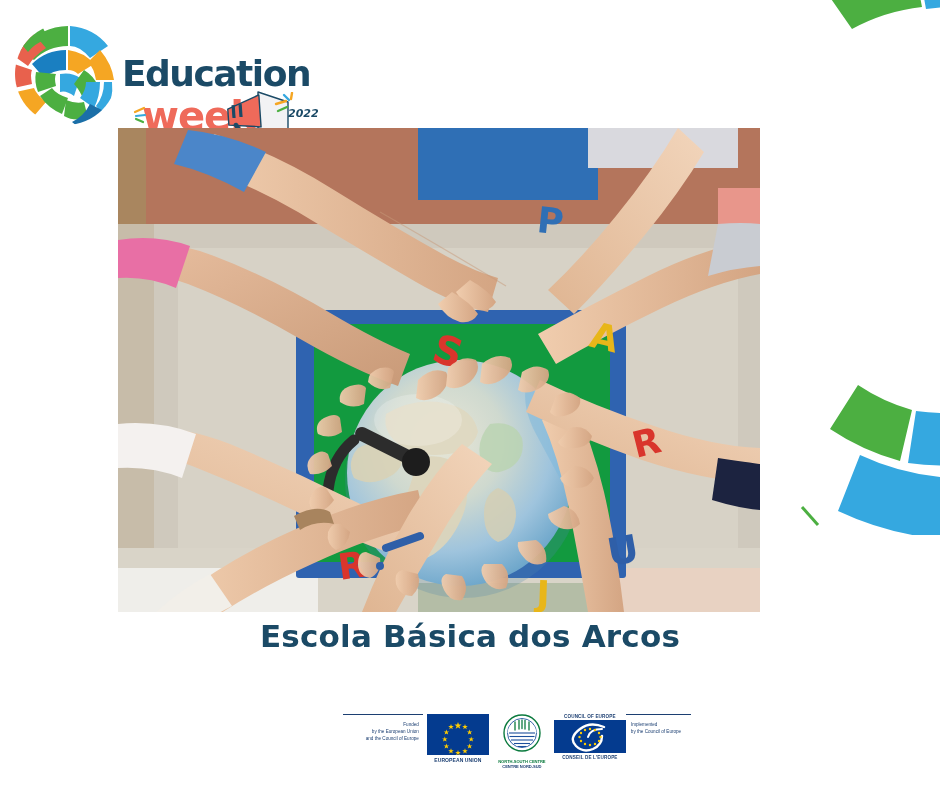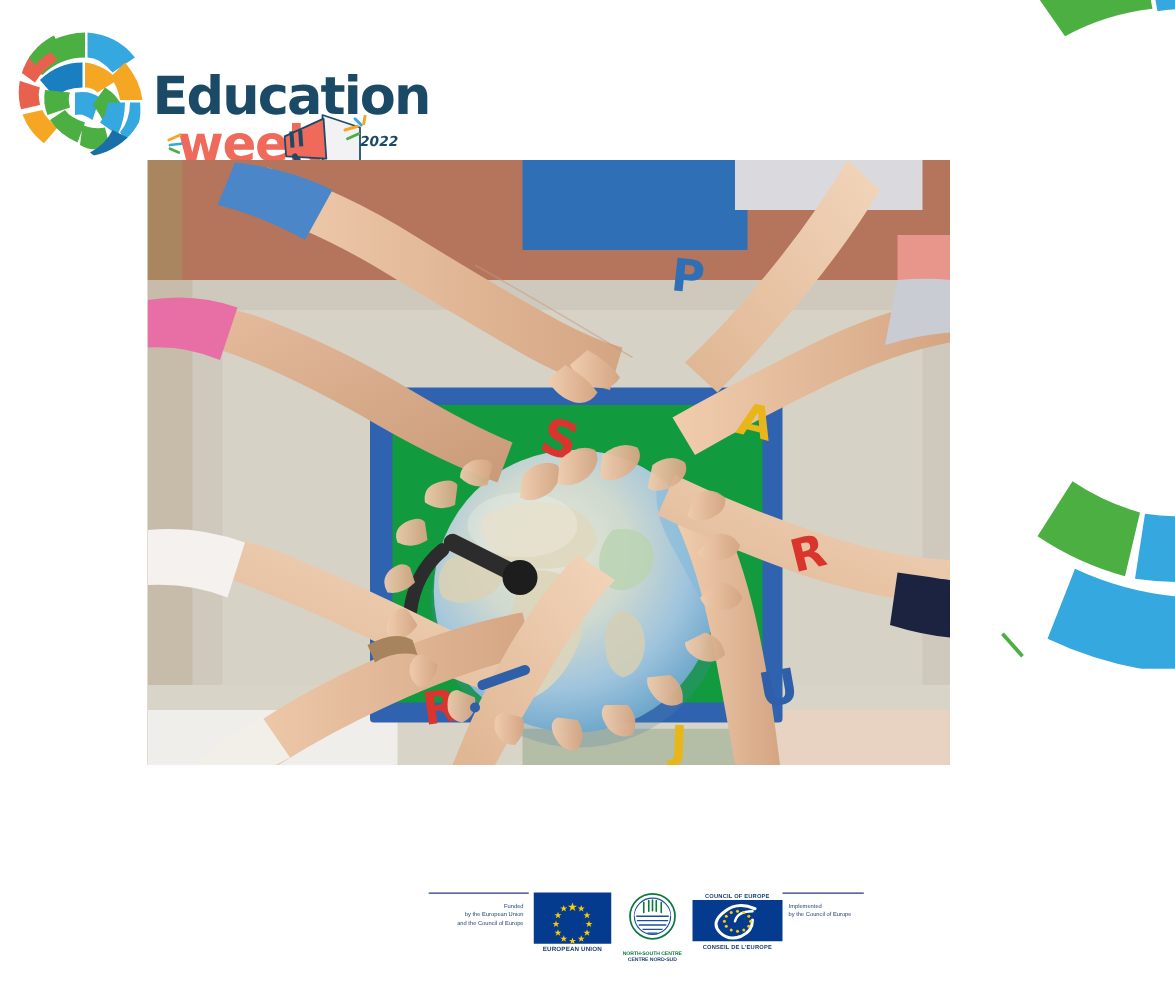--- a/index.html
+++ b/index.html
@@ -25,21 +25,21 @@
   .logo-words { position:absolute; left:108px; top:2px; width:236px; height:128px; }
   .word-global {
     position:absolute; left:14px; top:8px;
     font-family:"DejaVu Sans", sans-serif;
     font-weight:bold; font-size:42px; letter-spacing:-1px;
     color:#1b4a66; line-height:1;
   }
   .word-education {
     position:absolute; left:6px; top:48px;
     font-family:"DejaVu Sans", sans-serif;
-    font-weight:bold; font-size:42px; letter-spacing:-1.5px;
+    font-weight:bold; font-size:36px; letter-spacing:-1.5px;
     color:#1b4a66; line-height:1;
   }
   .word-week {
     position:absolute; left:26px; top:88px;
     font-family:"DejaVu Sans", sans-serif;
     font-weight:bold; font-size:40px; letter-spacing:-1px;
     color:#ef6a5a; line-height:1;
   }
   .word-year {
     position:absolute; left:172px; top:100px;
@@ -331,20 +331,21 @@
         <path d="M272 260 q-12 4 -22 -6 q0 -10 12 -14 q12 -2 14 4z"></path>
       </g>
 
       <path d="M176 388 q22 -12 36 -4 l4 12 q-18 -4 -34 6z" fill="#a8845e"></path>
 
       <path d="M268 420 l34 -12" stroke="#2f5fa8" stroke-width="8" stroke-linecap="round"></path>
       <circle cx="262" cy="438" r="4" fill="#2f5fa8"></circle>
     </svg>
   </div>
 
+  <div class="caption">Escola Básica dos Arcos</div>
 
   <div class="footer">
 
     <div class="fund-text">
       <div>Funded</div>
       <div>by the European Union</div>
       <div>and the Council of Europe</div>
     </div>
 
     <div class="eu-block">

